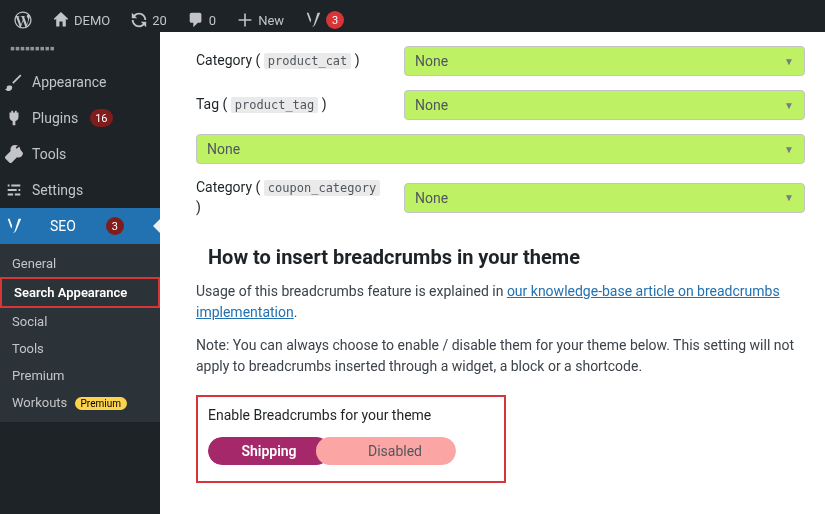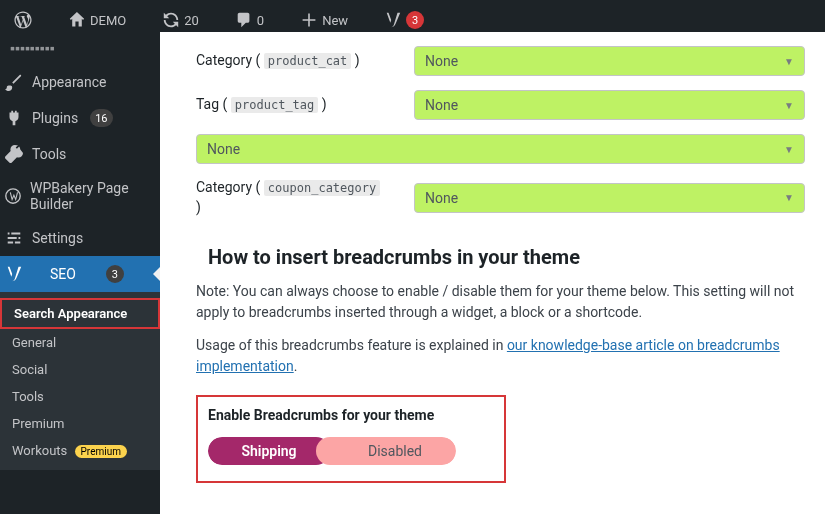--- a/index.html
+++ b/index.html
@@ -15,21 +15,21 @@
     }
     
     .adminbar {
       background: #1d2327;
       height: 40px;
       display: flex;
       align-items: center;
       color: #c3c4c7;
       padding: 0 6px;
       font-size: 13px;
-      gap: 20px;
+      gap: 4px;
     }
     .ab-item {
       display: flex;
       align-items: center;
       gap: 4px;
       padding: 0 8px;
       height: 32px;
       cursor: pointer;
     }
     .ab-icon { width: 18px; height: 18px; display: inline-flex; align-items: center; justify-content: center; }
@@ -76,21 +76,21 @@
       position: absolute;
       right: -1px;
       top: 50%;
       margin-top: -8px;
       width: 0; height: 0;
       border: 8px solid transparent;
       border-right-color: #f0f0f1;
     }
     .menu-icon { width: 20px; height: 20px; display:inline-flex; align-items:center; justify-content:center; fill: currentColor; }
     .count-badge {
-      background: #404040;
+      background: #7f1d1d;
       color: #fff;
       border-radius: 9px;
       min-width: 18px;
       height: 18px;
       font-size: 11px;
       display: inline-flex;
       align-items: center;
       justify-content: center;
       padding: 0 5px;
       margin-left: 4px;
@@ -129,21 +129,21 @@
       right: 0;
       bottom: 0;
       background: #fff;
       padding: 0 20px 20px 36px;
       overflow-y: auto;
     }
     .field-row {
       display: flex;
       align-items: center;
       margin: 14px 0;
-      gap: 28px;
+      gap: 18px;
     }
     .field-label {
       width: 190px;
       font-size: 14px;
       color: #1d2327;
       line-height: 1.4;
     }
     .slug {
       font-family: "SFMono-Regular", Consolas, Menlo, monospace;
       background: #eaeaea;
@@ -183,21 +183,21 @@
     .desc a { color: #2271b1; text-decoration: underline; }
     .red-highlight {
       border: 2px solid #d63638;
       padding: 10px 14px 16px 10px;
       display: inline-block;
       min-width: 310px;
       margin-top: 6px;
     }
     .enable-label {
       font-size: 14px;
-      font-weight: 700;
+      font-weight: 400;
       color: #1d2327;
       margin-bottom: 14px;
       display: block;
     }
     .toggle-group {
       display: flex;
       width: 248px;
       border-radius: 14px;
       overflow: hidden;
     }
@@ -288,46 +288,37 @@
     <span class="menu-icon">
         <svg viewBox="0 0 20 20" width="18" height="18" fill="currentColor">
           <path d="M17 5c0-1.3-.5-2.5-1.3-3.4l-2.5 2.5-1.3-1.3 2.5-2.5C13.5.5 12.3 0 11 0 8.2 0 6 2.2 6 5c0 .6.1 1.2.3 1.7L.6 12.4c-.8.8-.8 2 0 2.8l4.2 4.2c.8.8 2 .8 2.8 0l5.7-5.7c.5.2 1.1.3 1.7.3 2.8 0 5-2.2 5-5z"></path>
         </svg>
       </span>
     <span>Tools</span>
   </div>
   <div class="menu-item">
     <span class="menu-icon">
         <svg viewBox="0 0 20 20" width="18" height="18" fill="currentColor">
-          <circle cx="10" cy="10" r="8" fill="none" stroke="currentColor" stroke-width="1.5"></circle>
-          <path d="M7 6l2 8 2-5 2 5 2-8" fill="none" stroke="currentColor" stroke-width="1.2"></path>
-        </svg>
-      </span>
-    <span>WPBakery Page Builder</span>
-  </div>
-  <div class="menu-item">
-    <span class="menu-icon">
-        <svg viewBox="0 0 20 20" width="18" height="18" fill="currentColor">
           <path d="M3 4h2v2H3zm4 0h10v2H7zM3 9h10v2H3zm12 0h2v2h-2zM3 14h6v2H3zm8 0h6v2h-6z"></path>
         </svg>
       </span>
     <span>Settings</span>
   </div>
   <div class="menu-item current">
     <span class="menu-icon">
         <svg viewBox="0 0 20 20" width="18" height="18" fill="#fff">
           <path d="M15 2l-4 13c-.5 1.5-1.5 2.5-3 3 2.5 0 4-1.5 5-4l5-12h-3zM5 2l3 8-1 3L3 2h2z"></path>
         </svg>
       </span>
     <span>SEO</span>
     <span class="count-badge">3</span>
   </div>
   <div class="submenu">
+    <div class="submenu-item">General</div>
     <div class="submenu-item active red-box">Search Appearance</div>
-    <div class="submenu-item">General</div>
     <div class="submenu-item">Social</div>
     <div class="submenu-item">Tools</div>
     <div class="submenu-item">Premium</div>
     <div class="submenu-item">
       <span>Workouts</span>
       <span class="premium-pill">Premium</span>
     </div>
   </div>
 </div>
 
@@ -367,24 +358,24 @@
       <span>Category</span>
       ( <span class="slug">coupon_category</span> )
     </div>
     <div class="select-box">
       <span>None</span>
       <span class="select-caret">▼</span>
     </div>
   </div>
 
   <h2>How to insert breadcrumbs in your theme</h2>
-  <p class="desc">Note: You can always choose to enable / disable them for your theme below. This setting will not apply to breadcrumbs inserted through a widget, a block or a shortcode.</p>
   <p class="desc">
     <span>Usage of this breadcrumbs feature is explained in </span><a href="#">our knowledge-base article on breadcrumbs implementation</a><span>.</span>
   </p>
+  <p class="desc">Note: You can always choose to enable / disable them for your theme below. This setting will not apply to breadcrumbs inserted through a widget, a block or a shortcode.</p>
 
   <div class="red-highlight">
     <span class="enable-label">Enable Breadcrumbs for your theme</span>
     <div class="toggle-group">
       <div class="toggle-btn on">Shipping</div>
       <div class="toggle-btn off">Disabled</div>
     </div>
   </div>
 
 </div>

